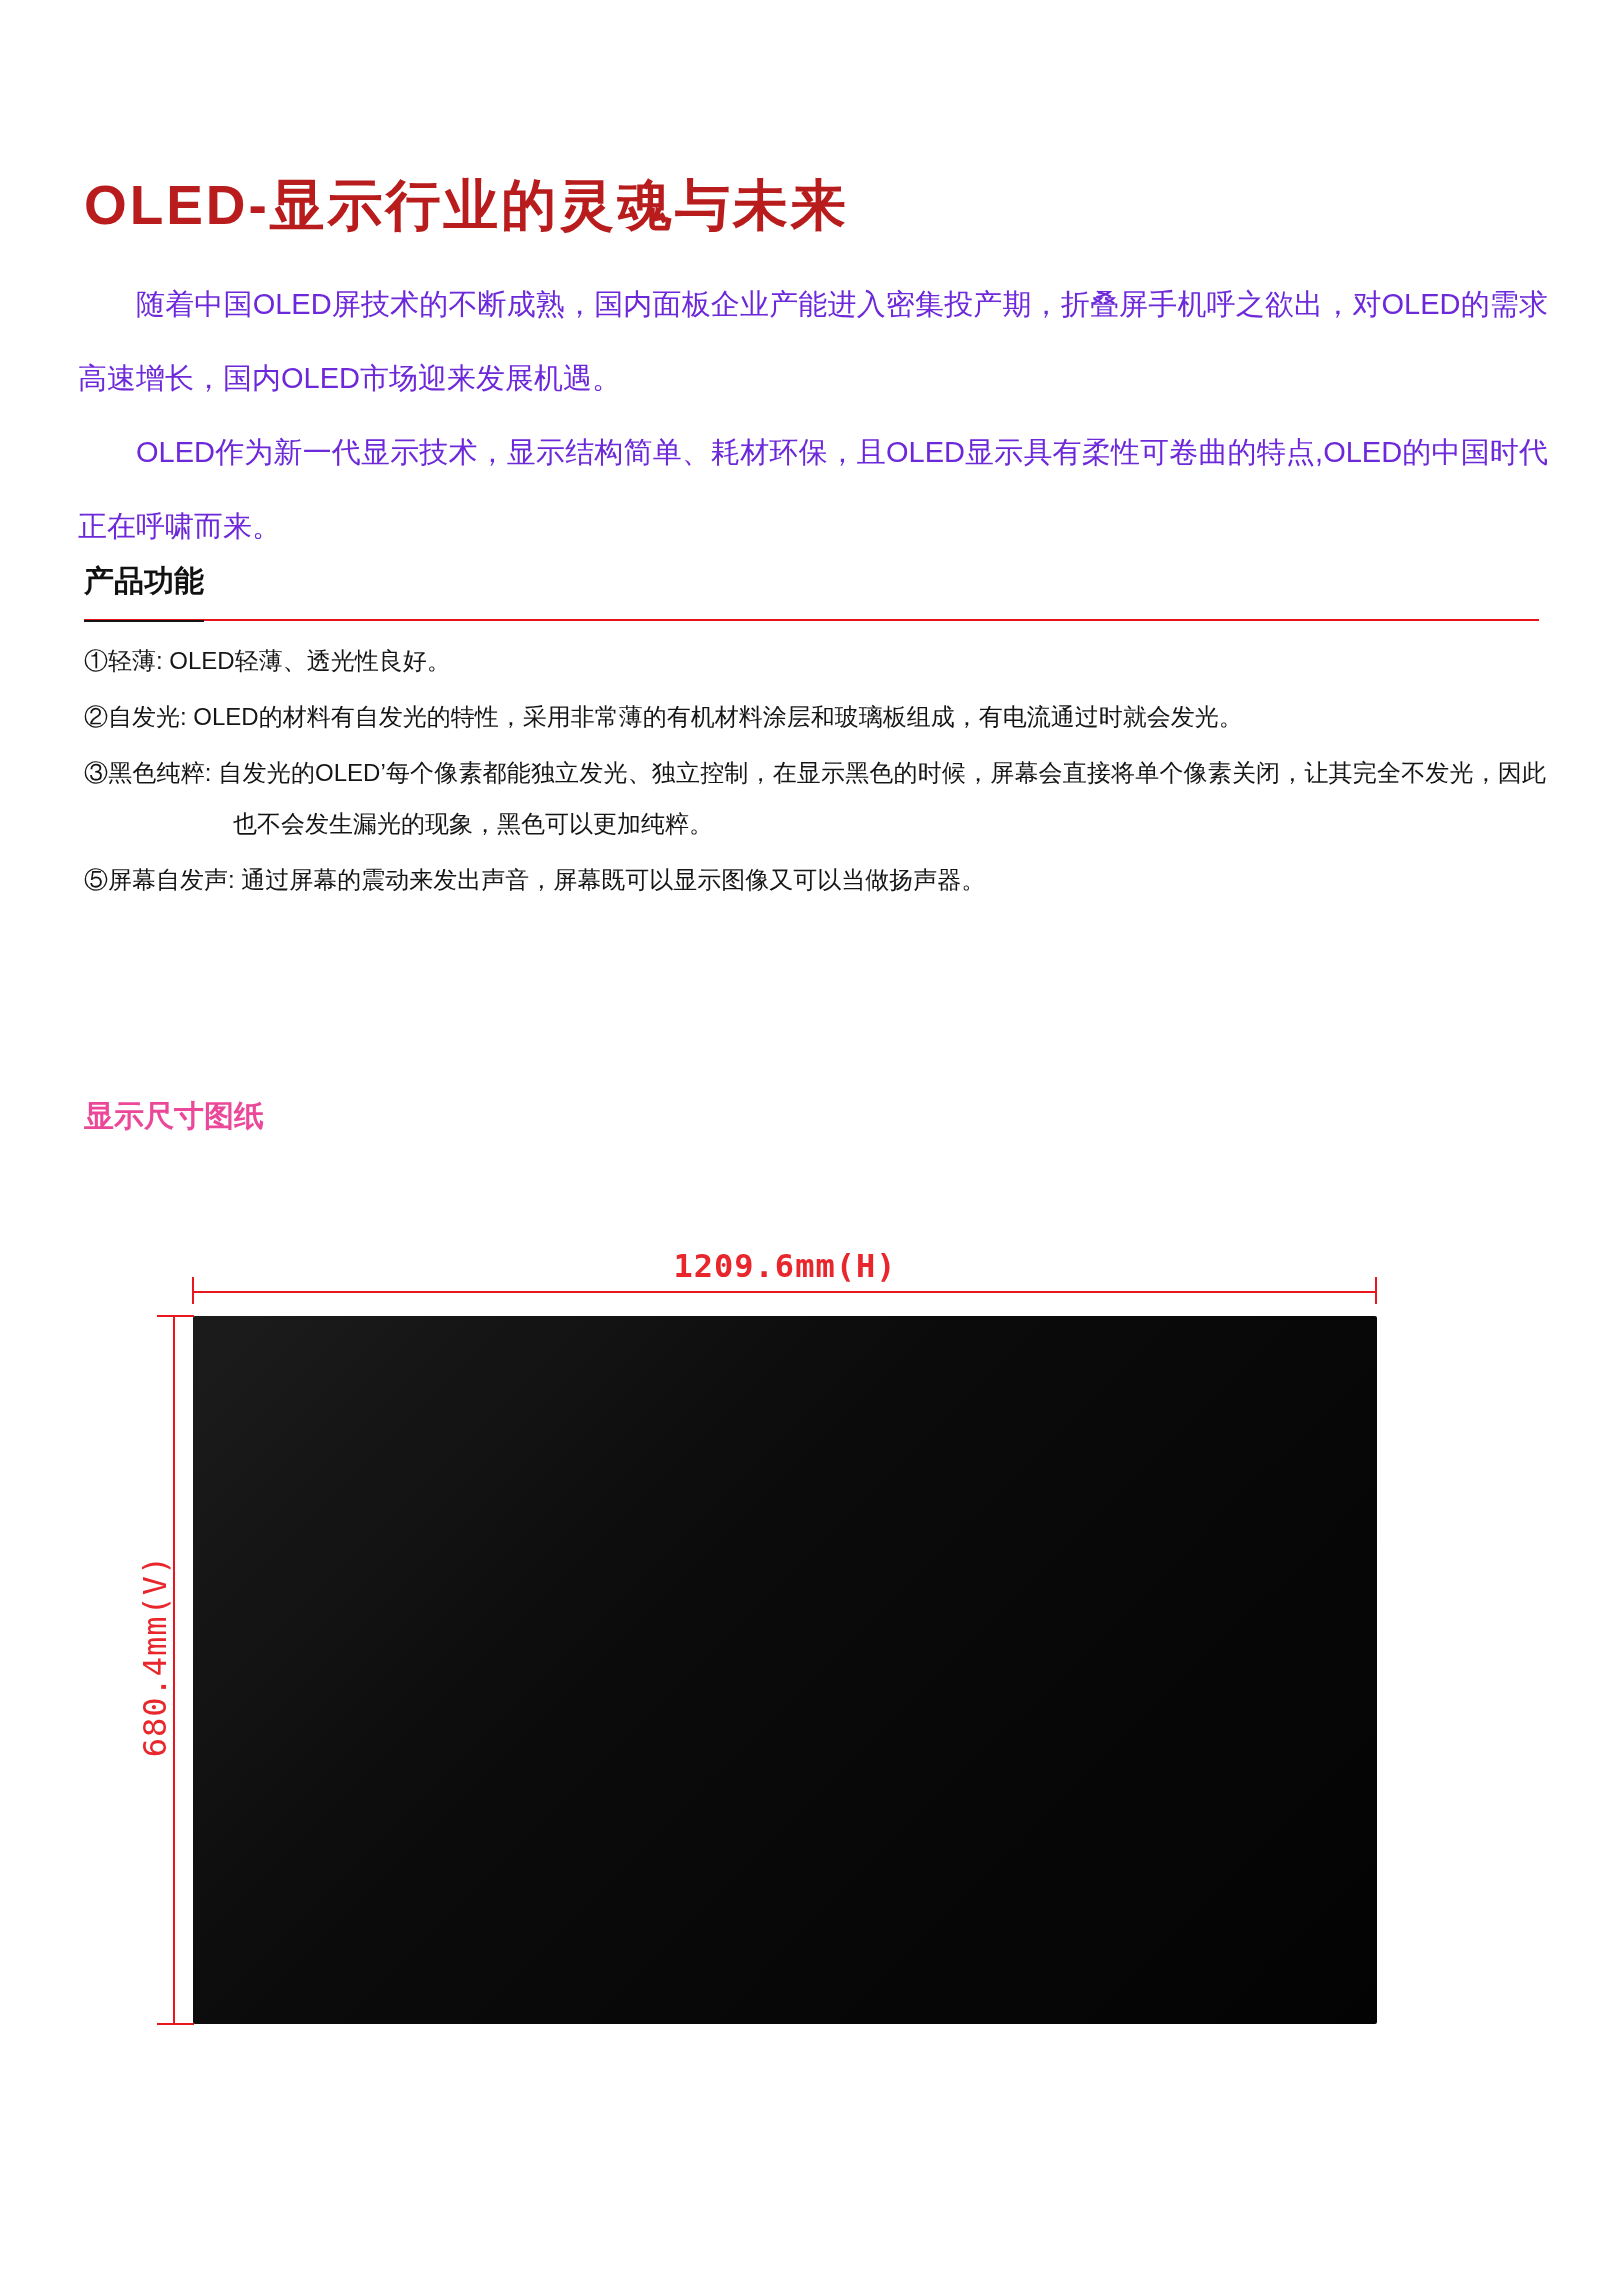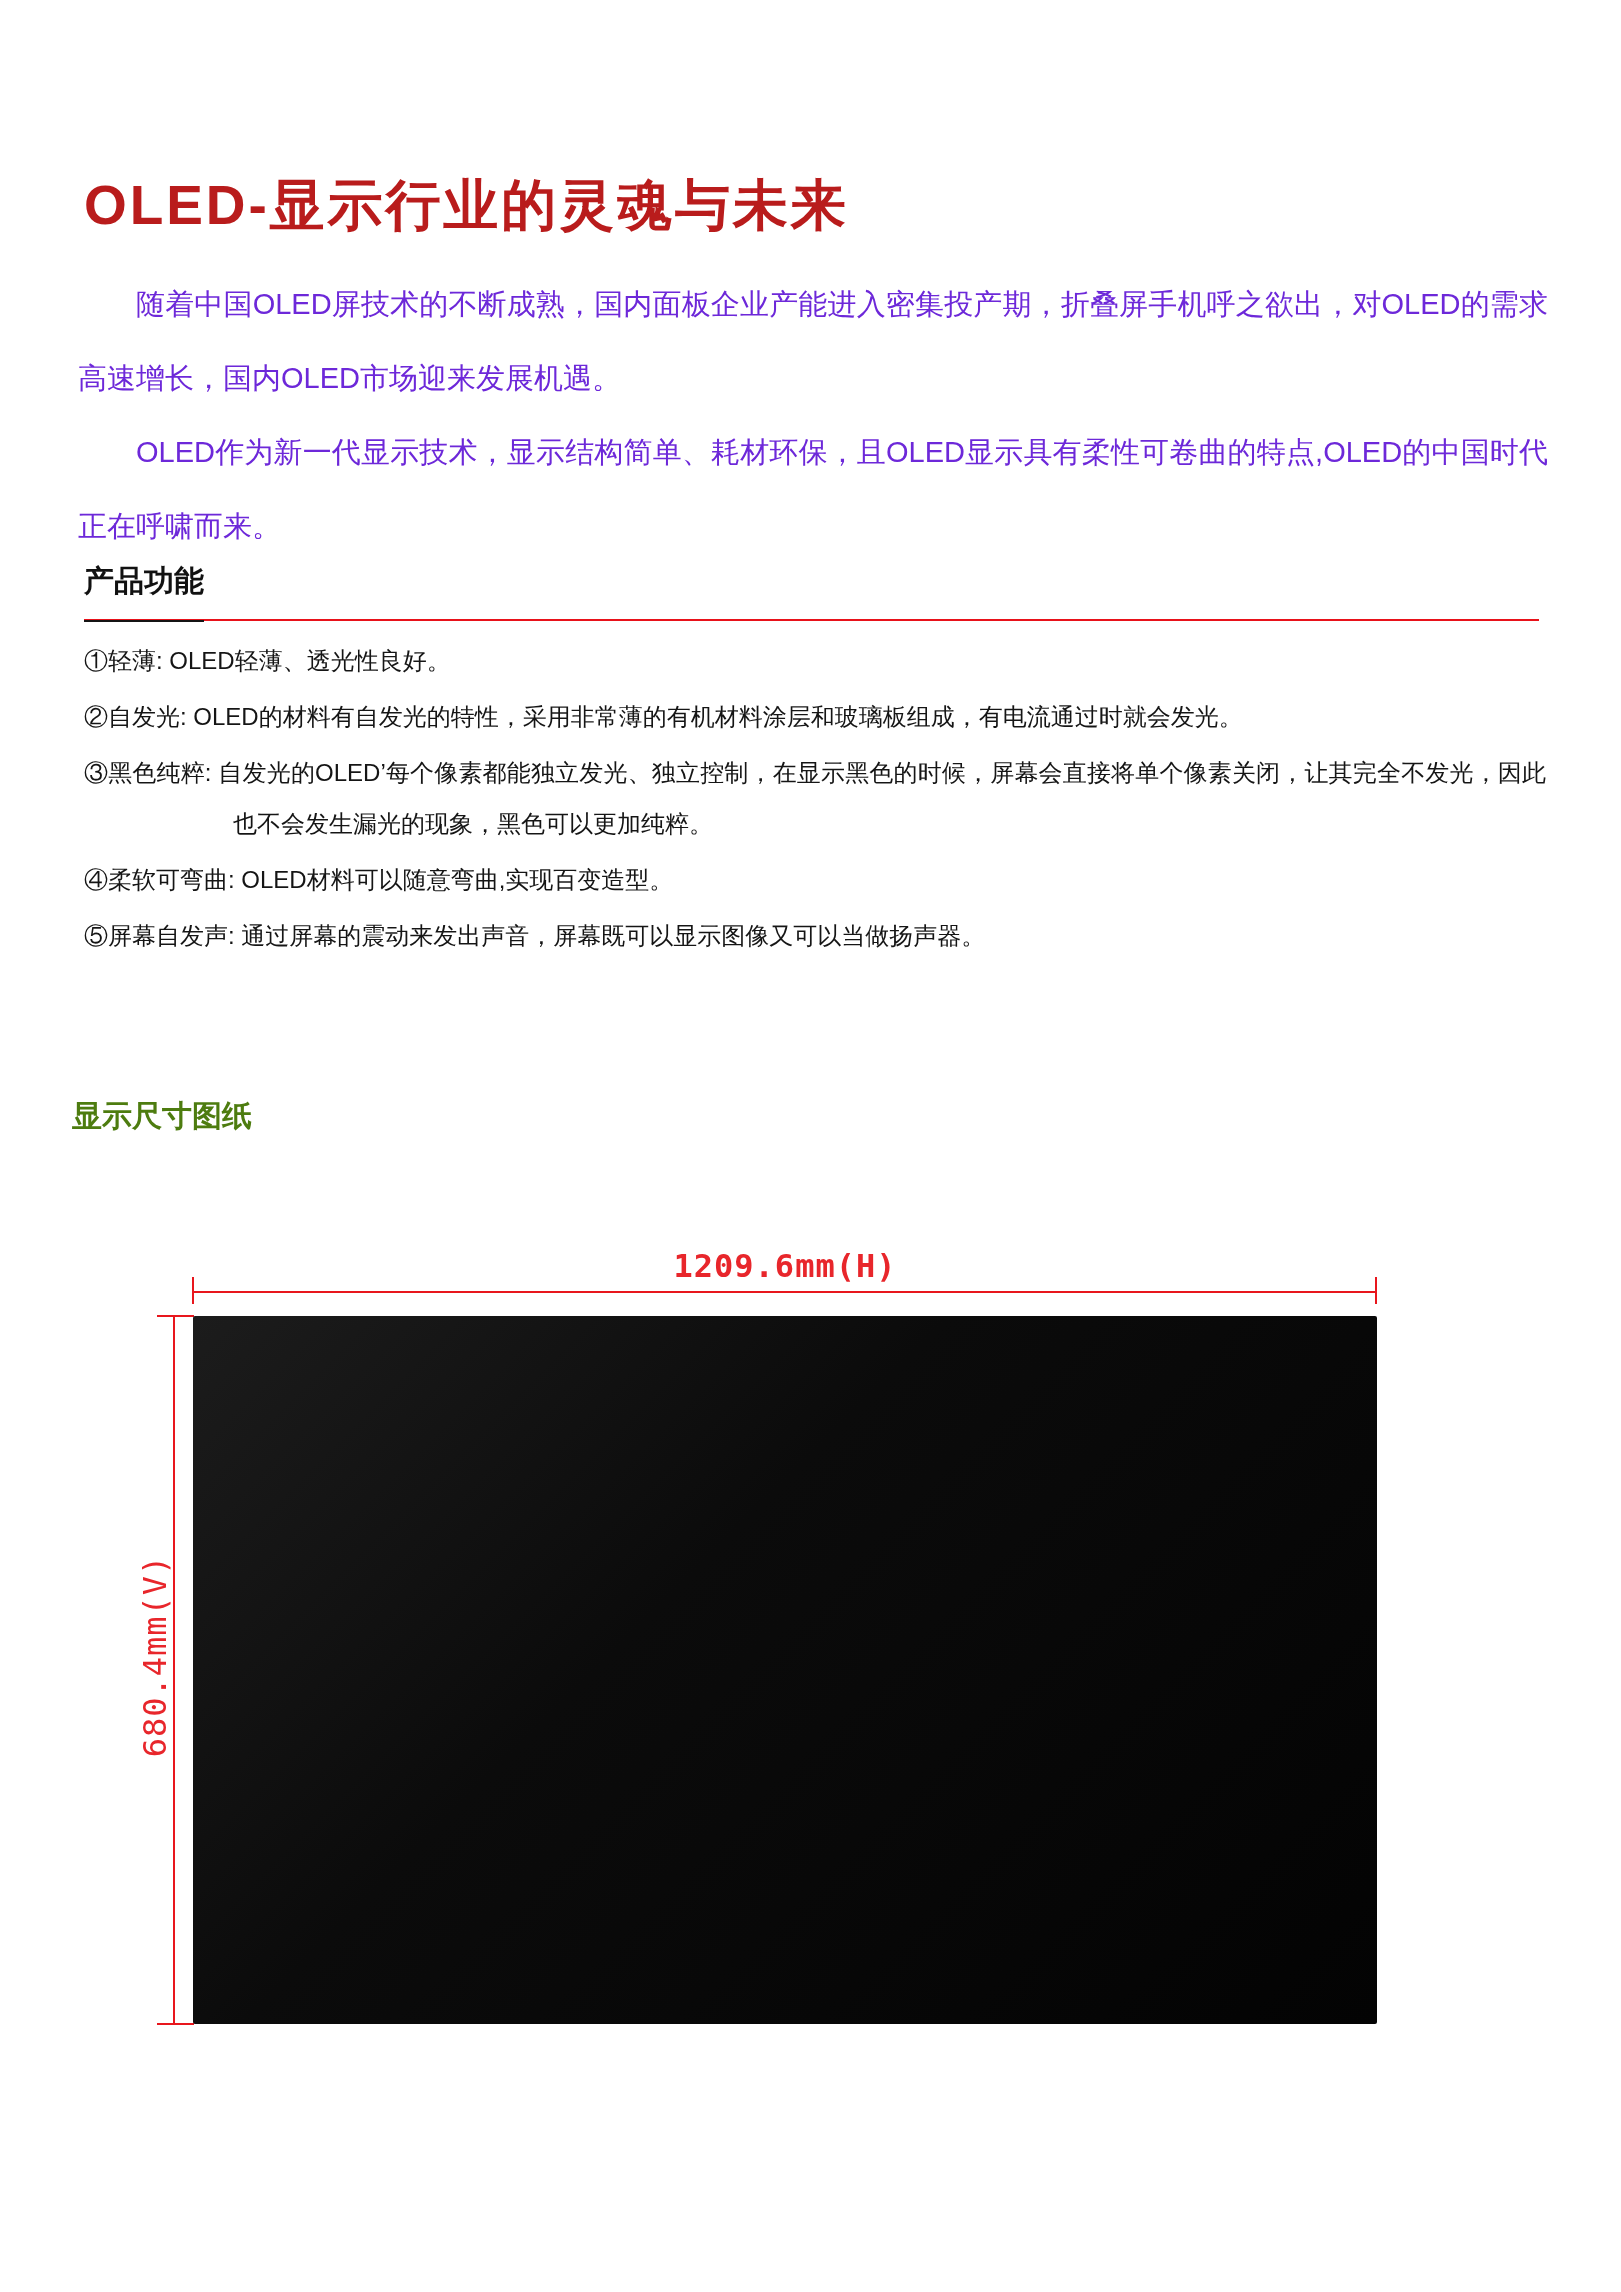--- a/index.html
+++ b/index.html
@@ -70,25 +70,25 @@
     margin-bottom: 4.9px;
     color: #151515;
     text-align: justify;
     padding-left: 149px;
     text-indent: -149px;
   }
 
   
   .section-draw-heading {
     position: absolute;
-    left: 72px;
+    left: 84px;
     top: 1096px;
     font-size: 30px;
     font-weight: bold;
-    color: #4d7c0f;
+    color: #ec4899;
   }
 
   .dim-red { background: #e8161d; }
 
   .dim-h-label {
     position: absolute;
     left: 193px;
     top: 1247px;
     width: 1184px;
     text-align: center;
@@ -166,21 +166,20 @@
   </div>
 
   <div class="section-func">
     <span class="heading-text">产品功能</span>
   </div>
 
   <ul class="features">
     <li class="feature-item">①轻薄: OLED轻薄、透光性良好。</li>
     <li class="feature-item">②自发光: OLED的材料有自发光的特性，采用非常薄的有机材料涂层和玻璃板组成，有电流通过时就会发光。</li>
     <li class="feature-item">③黑色纯粹: 自发光的OLED’每个像素都能独立发光、独立控制，在显示黑色的时候，屏幕会直接将单个像素关闭，让其完全不发光，因此也不会发生漏光的现象，黑色可以更加纯粹。</li>
-    <li class="feature-item">④柔软可弯曲: OLED材料可以随意弯曲,实现百变造型。</li>
     <li class="feature-item">⑤屏幕自发声: 通过屏幕的震动来发出声音，屏幕既可以显示图像又可以当做扬声器。</li>
   </ul>
 
   <div class="section-draw-heading">显示尺寸图纸</div>
 
   <div class="dim-h-label">1209.6mm(H)</div>
 
   <div class="dim-h-line dim-red"></div>
   <div class="tick-v left dim-red"></div>
   <div class="tick-v right dim-red"></div>

